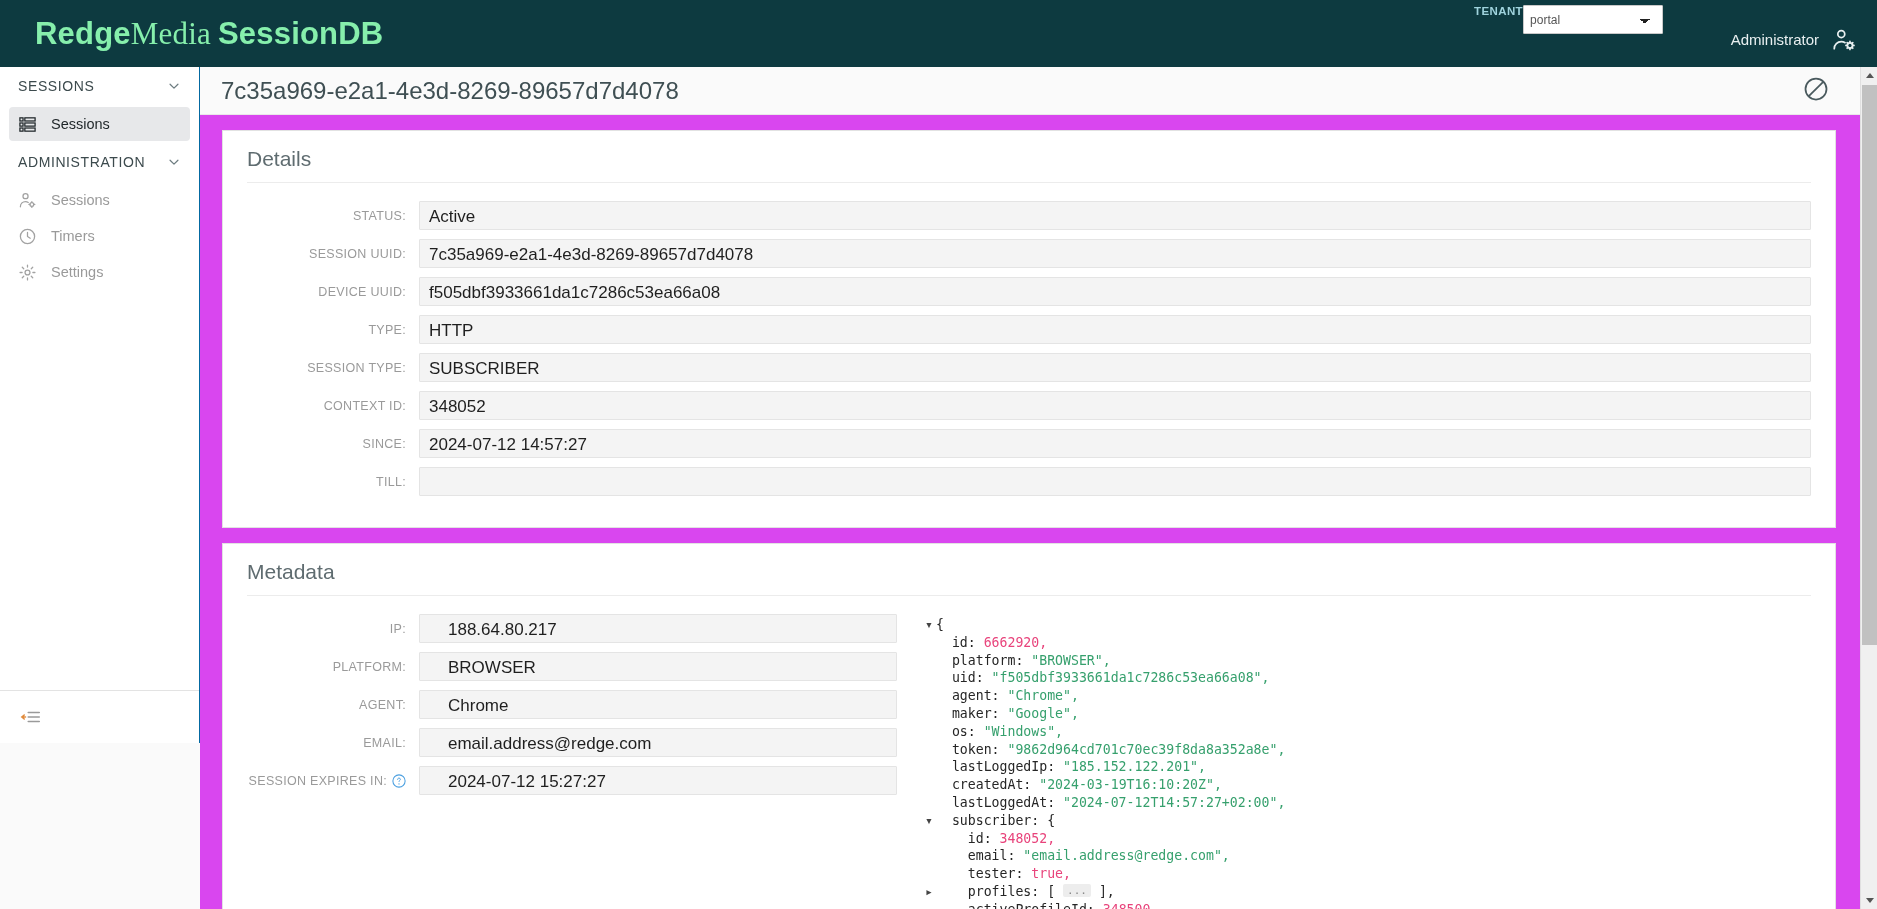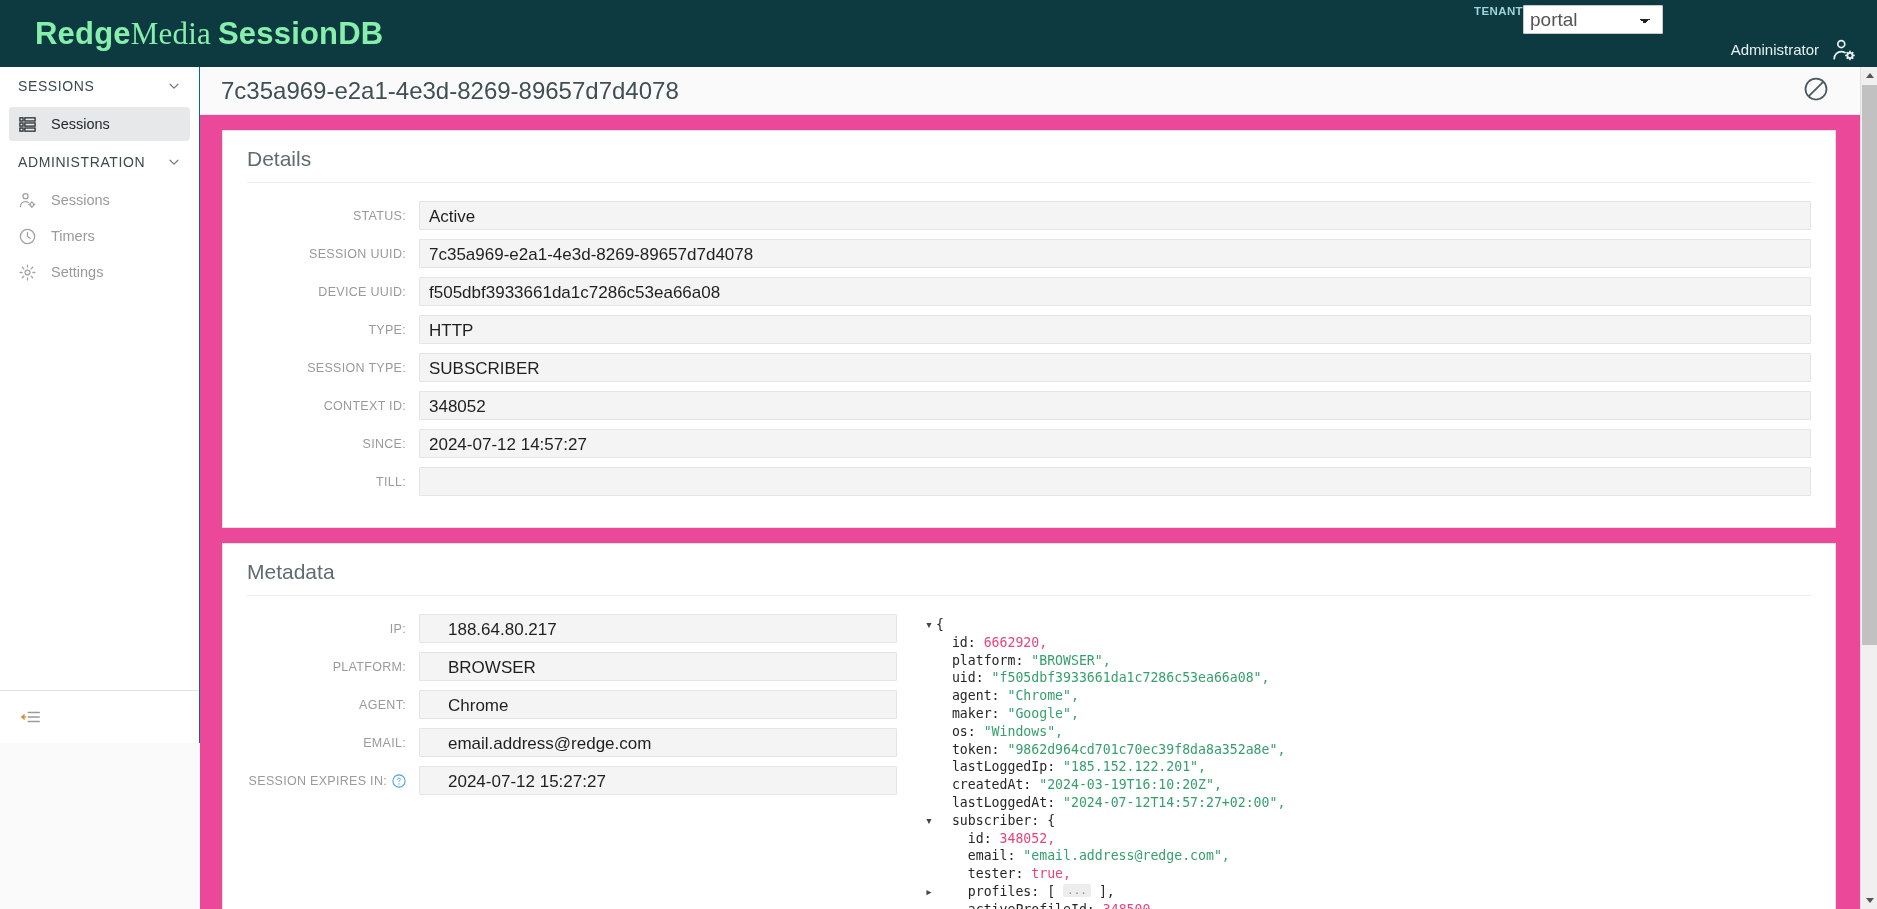--- a/index.html
+++ b/index.html
@@ -34,32 +34,32 @@
     display: flex; flex-direction: row;
   }
   .tenant-label {
     color: #9fd3dd; font-size: 11.5px; font-weight: 700;
     letter-spacing: .4px; margin-bottom: 2px;
   }
   .tenant-select {
     width: 140px; height: 29px;
     background: #ffffff; border: 1px solid #c9c9c9; border-radius: 1px;
     font-family: "Liberation Sans", sans-serif;
-    font-size: 19px; color: #555; padding: 0 6px;
+    font-size: 12px; color: #555; padding: 0 6px;
     appearance: none; -webkit-appearance: none;
     background-image:
       linear-gradient(45deg, transparent 50%, #222 50%),
       linear-gradient(135deg, #222 50%, transparent 50%);
     background-position: calc(100% - 17px) 13px, calc(100% - 12px) 13px;
     background-size: 5px 5px, 5px 5px;
     background-repeat: no-repeat;
   }
 
   .user-area {
-    position: absolute; right: 20px; top: 16px; height: 67px;
+    position: absolute; right: 20px; top: 6px; height: 67px;
     display: flex; align-items: center; gap: 12px;
   }
   .user-name { color: #e8eff0; font-size: 15px; }
   .user-icon { width: 26px; height: 26px; display: block; }
 
   
   .sidebar {
     position: absolute; left: 0; top: 67px;
     width: 200px; height: 676px;
     background: #ffffff;
@@ -88,21 +88,21 @@
     position: absolute; left: 0; bottom: 0; width: 199px; height: 53px;
     border-top: 1px solid #e3e3e3;
     display: flex; align-items: center; padding-left: 20px;
   }
   .collapse-icon { width: 22px; height: 22px; display:block; cursor: pointer; }
 
   
   .content {
     position: absolute; left: 200px; top: 67px;
     width: 1660px; height: 842px;
-    background: #ec4899;
+    background: #d946ef;
     overflow: hidden;
   }
   .page-head {
     position: relative; height: 48px;
     display: flex; align-items: center;
     padding: 0 26px 0 21px;
     border-bottom: 1px solid #e9e9e9;
     background: #fafafa;
   }
   .page-title { font-size: 24px; color: #3f4f53; font-weight: 400; }

